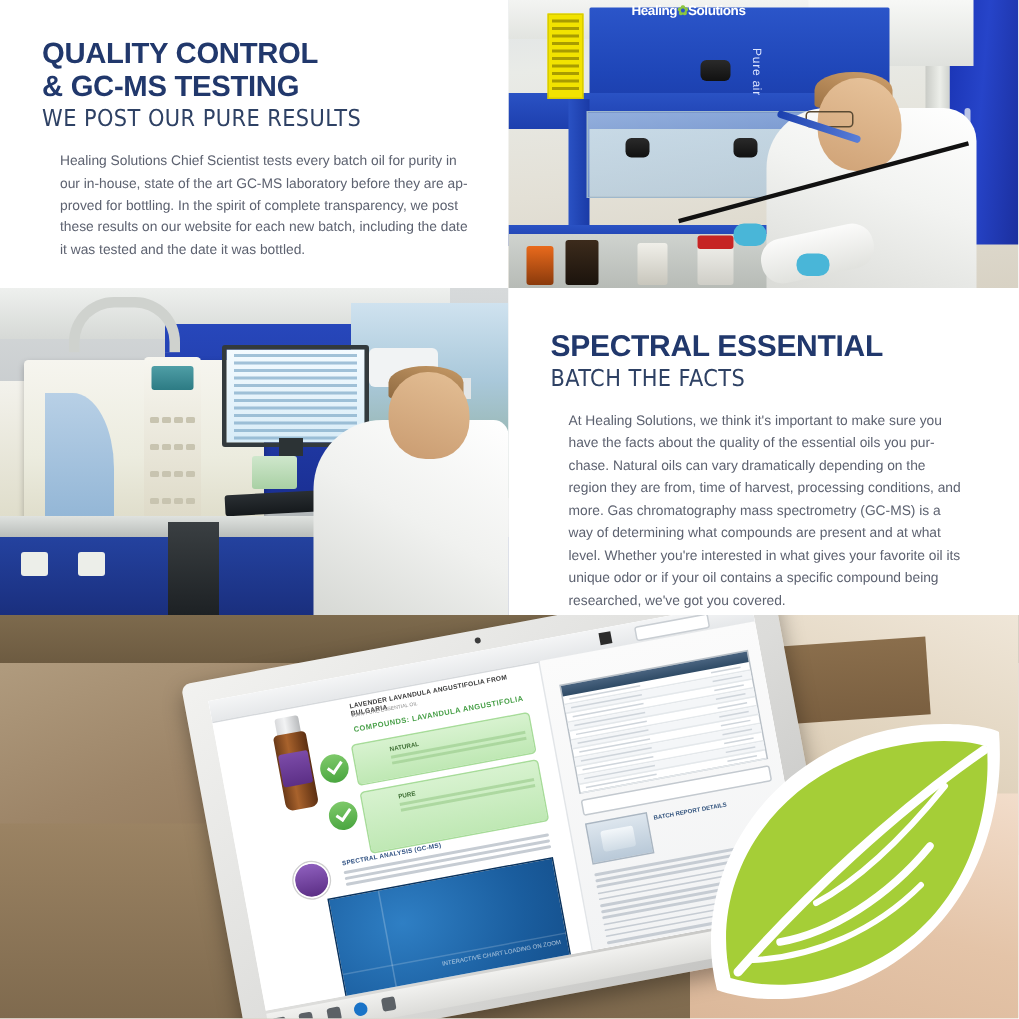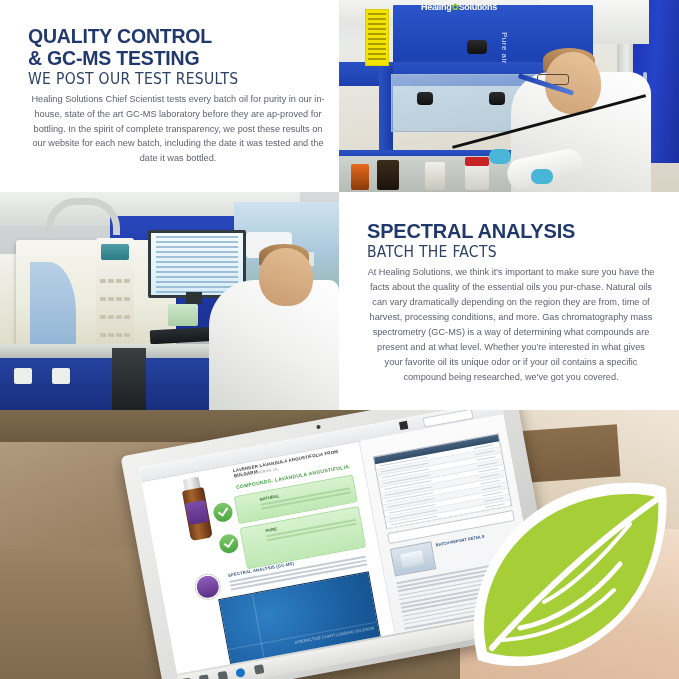--- a/index.html
+++ b/index.html
@@ -44,22 +44,22 @@
     line-height: 1.1;
     letter-spacing: 0.3px;
     margin: 0 0 4px 0;
     font-family: "DejaVu Sans", sans-serif;
     font-stretch: condensed;
   }
   .body-copy {
     color: #5d6270;
     font-size: 9.2px;
     line-height: 1.62;
-    margin: 0;
-    text-align: center;
+    margin: 12px;
+    text-align: left;
   }
 
   
   #photo-fumehood { left: 339px; top: 0; width: 340px; height: 192px;
      background: linear-gradient(175deg,#dfe3e6 0%, #e9ebe7 22%, #e3e0d6 60%, #d8d2c4 100%); }
   
   .fh-cab-right { position:absolute; right:0; top:0; width:46px; height:163px;
      background: linear-gradient(95deg,#1a34b4 0%, #2644c9 45%, #1b2f9e 100%); }
   .fh-cab-right:after{ content:""; position:absolute; left:10px; top:72px; width:4px; height:38px;
      background:#b9c3e6; border-radius:2px;}
@@ -272,21 +272,21 @@
 </style>
 </head>
 <body>
 
 <div class="infographic">
 
   <div class="panel" id="panel-quality">
     <div class="txt-inner">
       <h1 class="h1">QUALITY CONTROL
 &amp; GC-MS TESTING</h1>
-      <h2 class="h2">WE POST OUR TEST RESULTS</h2>
+      <h2 class="h2">WE POST OUR PURE RESULTS</h2>
       <p class="body-copy">Healing Solutions Chief Scientist tests every batch oil for purity in our in-house, state of the art GC-MS laboratory before they are ap-proved for bottling. In the spirit of complete transparency, we post these results on our website for each new batch, including the date it was tested and the date it was bottled.</p>
     </div>
   </div>
 
   <div class="panel" id="photo-fumehood">
     <div class="fh-cab-right"></div>
     <div class="fh-cab-gap"></div>
     <div class="fh-top-white"></div>
     <div class="fh-white-hood"></div>
     <div class="fh-blue-band"></div>
@@ -381,21 +381,21 @@
     <div class="gc-outlet" style="left:52px;"></div>
 
     <div class="gc-chair"></div>
     <div class="gc-coat2"></div>
     <div class="gc-hair2"></div>
     <div class="gc-head2"></div>
   </div>
 
   <div class="panel" id="panel-spectral">
     <div class="txt-inner">
-      <h1 class="h1">SPECTRAL ANALYSIS</h1>
+      <h1 class="h1">SPECTRAL ESSENTIAL</h1>
       <h2 class="h2">BATCH THE FACTS</h2>
       <p class="body-copy">At Healing Solutions, we think it's important to make sure you have the facts about the quality of the essential oils you pur-chase. Natural oils can vary dramatically depending on the region they are from, time of harvest, processing conditions, and more. Gas chromatography mass spectrometry (GC-MS) is a way of determining what compounds are present and at what level. Whether you're interested in what gives your favorite oil its unique odor or if your oil contains a specific compound being researched, we've got you covered.</p>
     </div>
   </div>
 
   <div class="panel" id="photo-tablet">
     <div class="tb-wall"></div>
     <div class="tb-cream"></div>
     <div class="tb-brownband"></div>
     <div class="tb-legs"></div>

